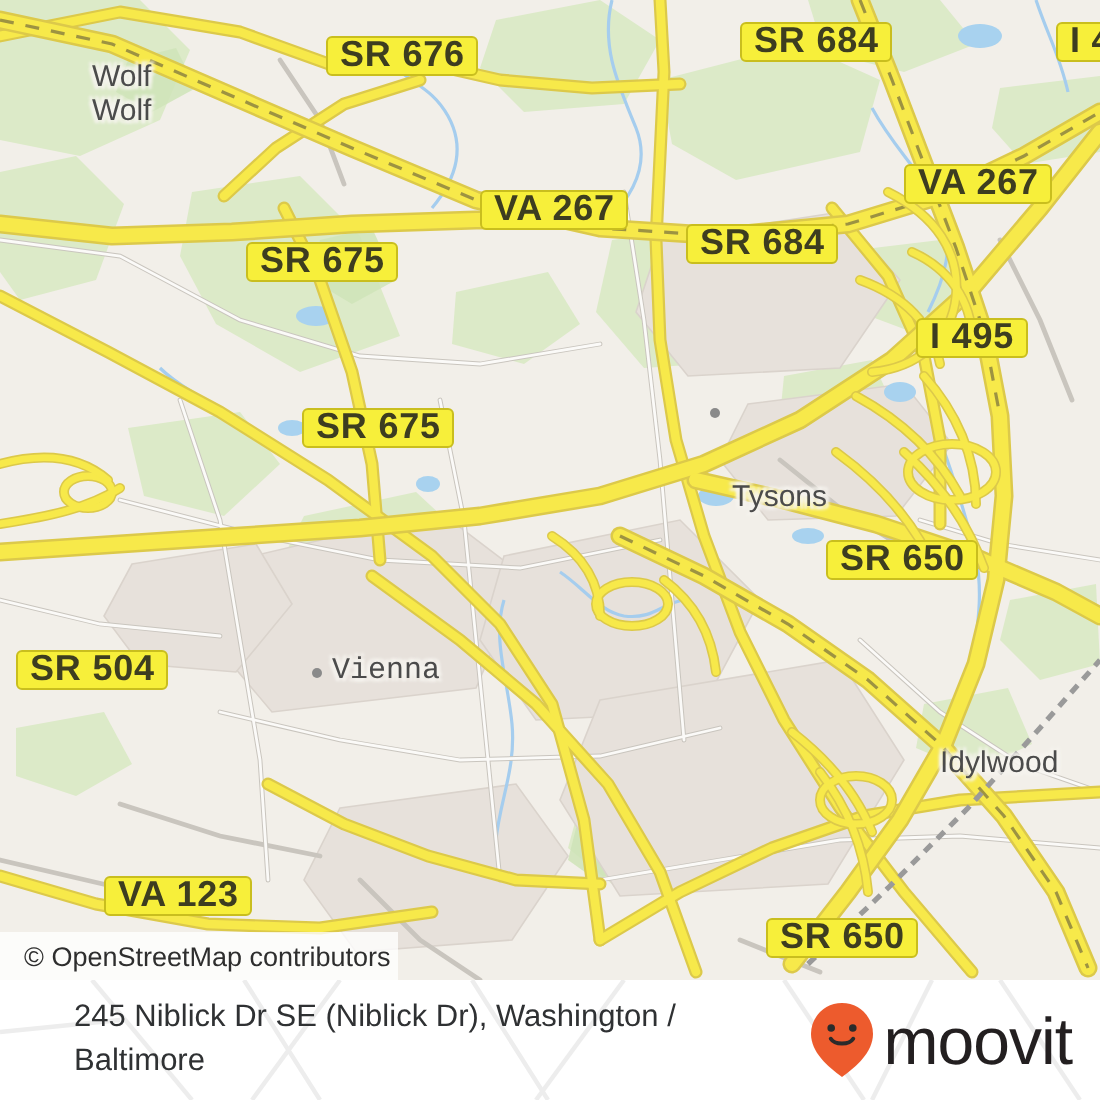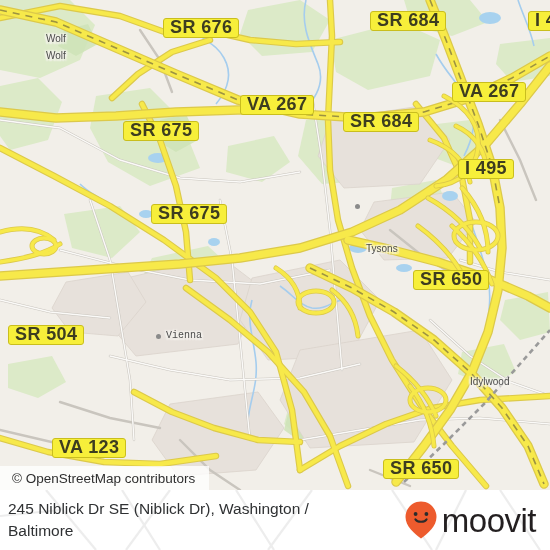--- a/index.html
+++ b/index.html
@@ -26,21 +26,21 @@
     height: 490px;
     overflow: hidden;
     background: #F2EFE9;
   }
   #map svg { display: block; }
 
   
   .place-label {
     position: absolute;
     color: #4b4b4b;
-    font-size: 10px;
+    font-size: 15px;
     line-height: 17px;
     font-family: "Liberation Sans", sans-serif;
     white-space: pre;
     text-shadow:
       -1.5px -1.5px 1.5px #f6f4ef, 1.5px -1.5px 1.5px #f6f4ef,
       -1.5px  1.5px 1.5px #f6f4ef, 1.5px  1.5px 1.5px #f6f4ef,
        0 0 3px #f6f4ef;
     pointer-events: none;
   }
   .place-dot {
@@ -67,21 +67,21 @@
   }
 
   
   #attribution {
     position: absolute;
     left: 0;
     top: 466px;
     height: 24px;
     display: flex;
     align-items: center;
-    padding: 0 14px 0 12px;
+    padding: 0 4px 0 12px;
     background: rgba(255,255,255,0.78);
     color: #2e2e2e;
     font-size: 13.5px;
     font-family: "Liberation Sans", sans-serif;
     white-space: nowrap;
     z-index: 40;
   }
 
   
   #popup {
@@ -140,21 +140,21 @@
     opacity: 1;
     pointer-events: none;
   }
   #footer-inner {
     position: absolute;
     left: 0; top: 0;
     width: 550px; height: 60px;
     display: flex;
     align-items: center;
     justify-content: space-between;
-    padding: 0 14px 0 8px;
+    padding: 0 14px 0 37px;
     box-sizing: border-box;
   }
   #footer-title {
     color: #2f3133;
     font-size: 15.5px;
     line-height: 22px;
     max-width: 350px;
     font-family: "Liberation Sans", sans-serif;
   }
   #brand {

